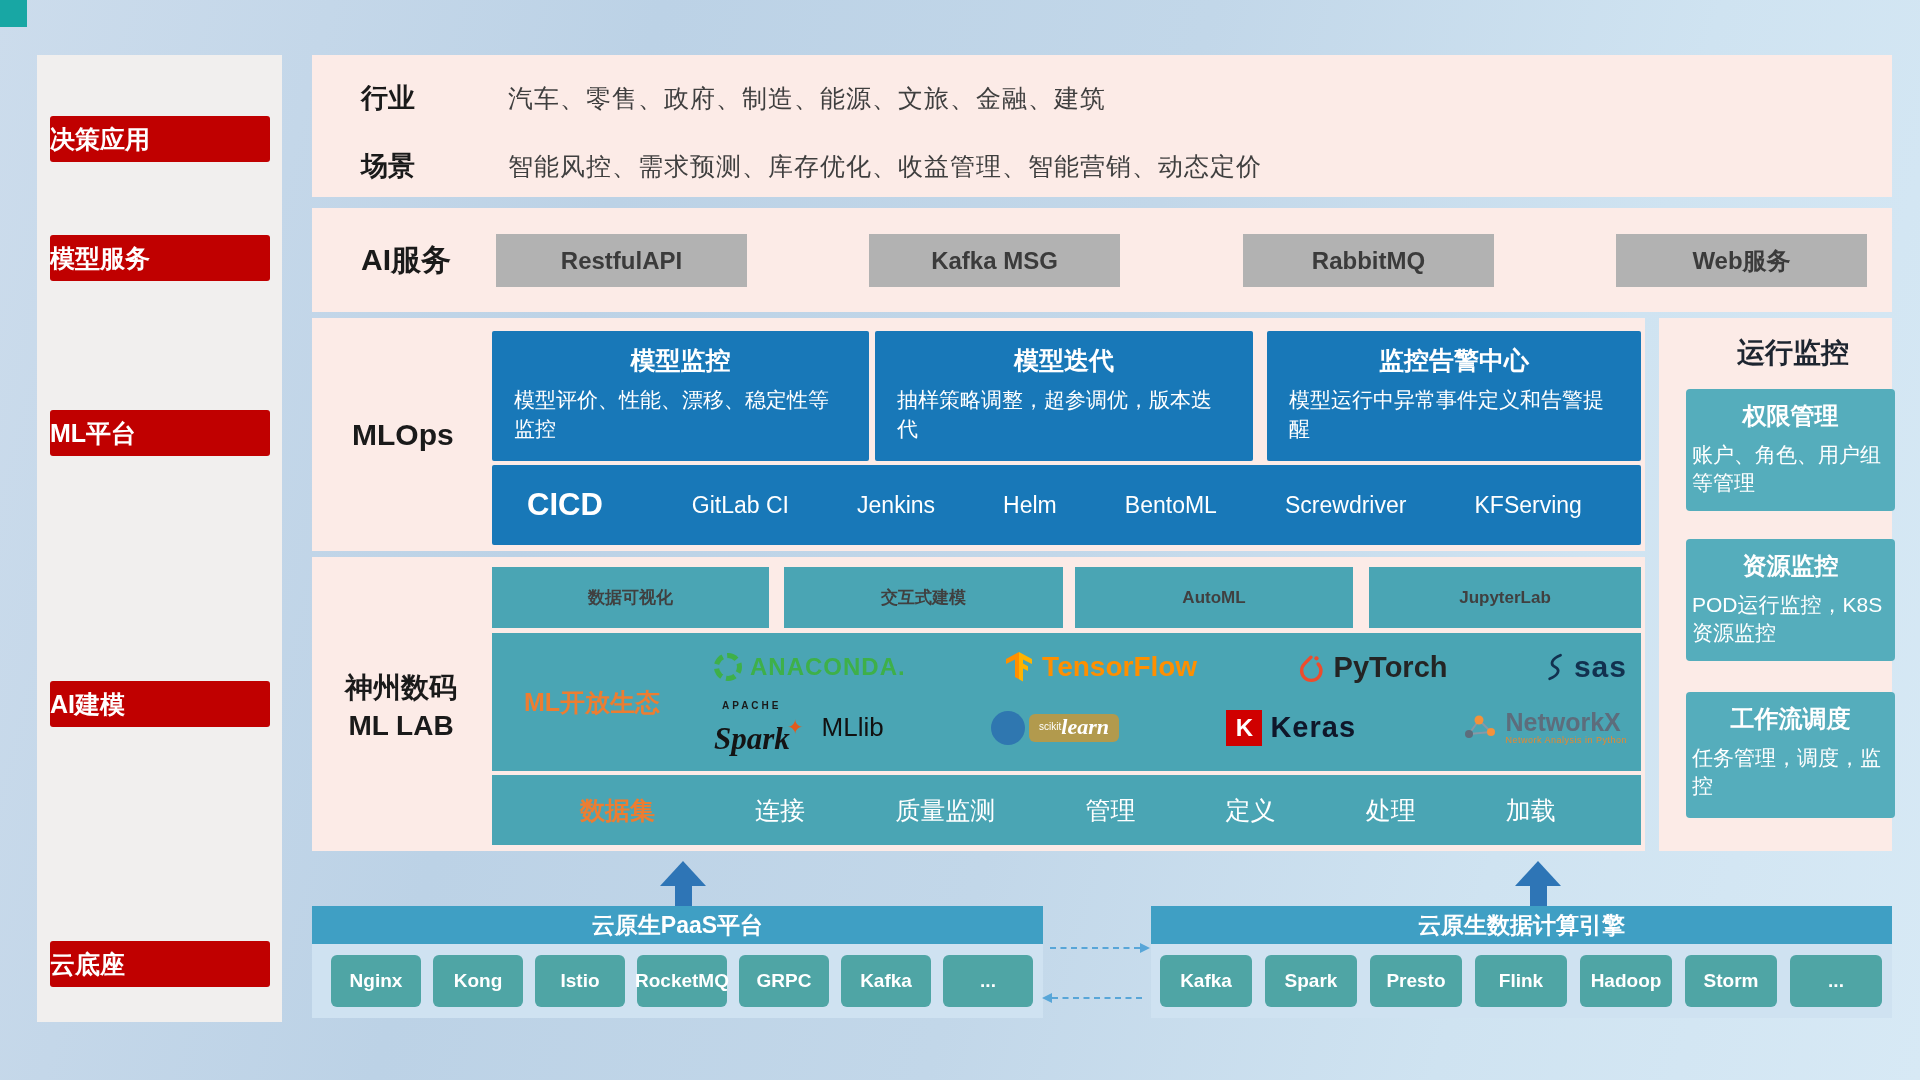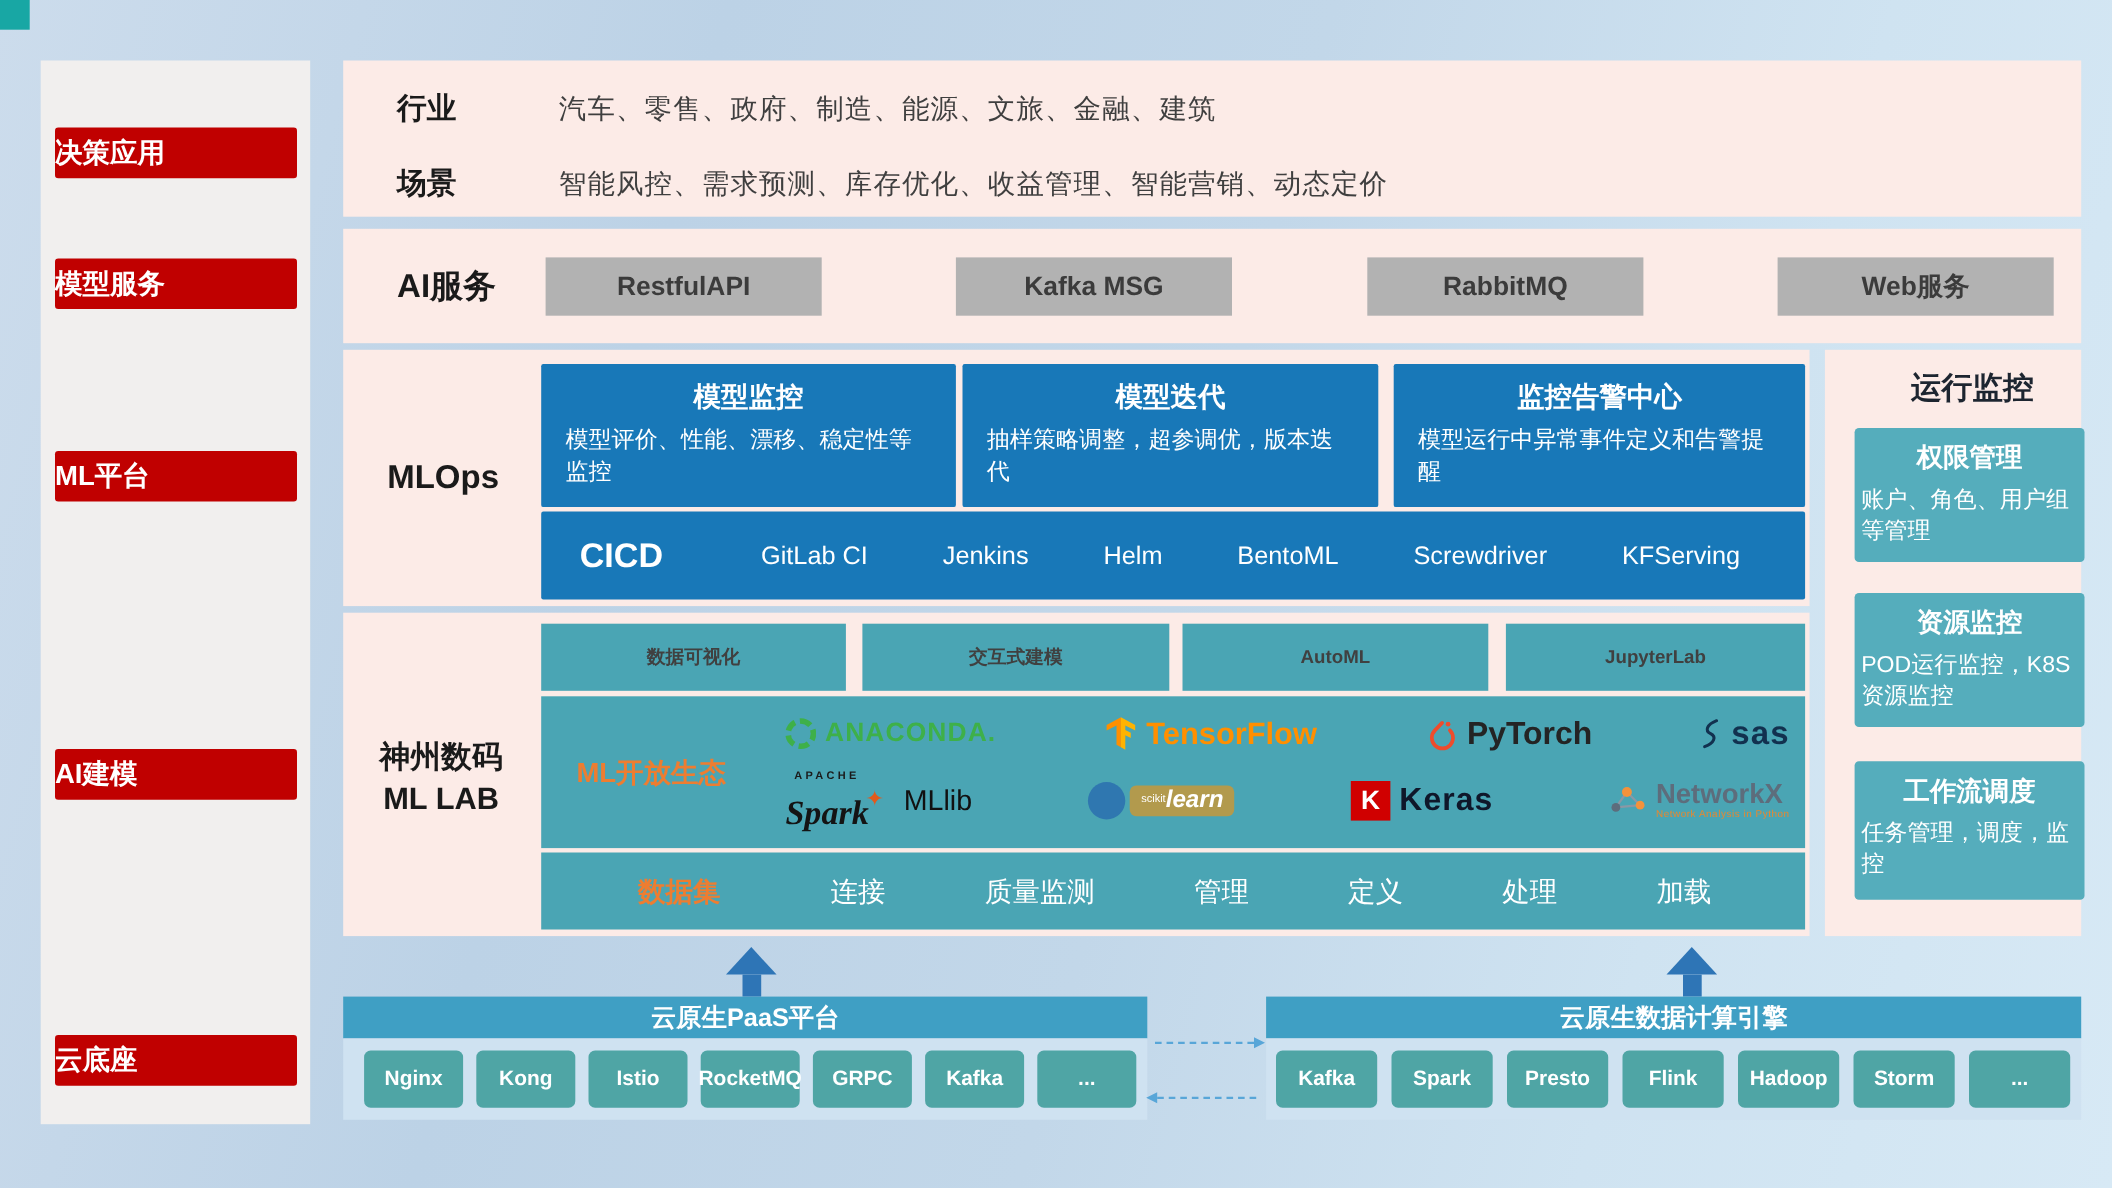--- a/index.html
+++ b/index.html
@@ -67,21 +67,21 @@
   .apache { font-size:10px; letter-spacing:3px; color:#1a1a1a; font-weight:bold; margin-left:8px; }
   .spark-main { display:flex; align-items:flex-start; }
   .spark-text { font-family:"Liberation Serif","DejaVu Serif",serif; font-style:italic; font-weight:bold;
     font-size:31px; color:#141414; line-height:1; }
   .spark-star { color:#e25a1c; font-size:20px; margin-left:-3px; margin-top:-6px; }
   .mllib { font-size:26px; color:#111; margin-left:10px; }
   .sk-circle { width:34px; height:34px; border-radius:50%; background:#2f77b0; display:inline-block; margin-right:-4px; }
   .sk-badge { background:#b29a4d; border-radius:6px; padding:2px 10px 4px; display:flex;
     flex-direction:row; align-items:center; line-height:1; }
   .sk-top { font-size:10px; color:#fff; }
-  .sk-learn { font-family:Liberation Sans, sans-serif; font-style:italic; font-weight:bold;
+  .sk-learn { font-family:Liberation Serif, serif; font-style:italic; font-weight:bold;
     font-size:22px; color:#fff; }
   .keras-k { width:36px; height:36px; background:#d00000; color:#fff; font-weight:bold; font-size:24px;
     display:flex; align-items:center; justify-content:center; }
   .keras-text { font-size:29px; color:#0f172a; font-weight:600; letter-spacing:1px; }
   .nx-words { display:flex; flex-direction:column; line-height:1.1; }
   .nx-text { color:#5d6d7c; font-weight:bold; font-size:25px; }
   .nx-sub { font-size:9px; color:#e8882f; letter-spacing:0.5px; }
   .datarow { position:absolute; left:180px; top:218px; width:1149px; height:70px; background:#4aa5b4;
     display:flex; align-items:center; color:#fff; font-size:25px; }
   .ds-label { color:#ed7d31; font-weight:bold; margin-left:88px; }

